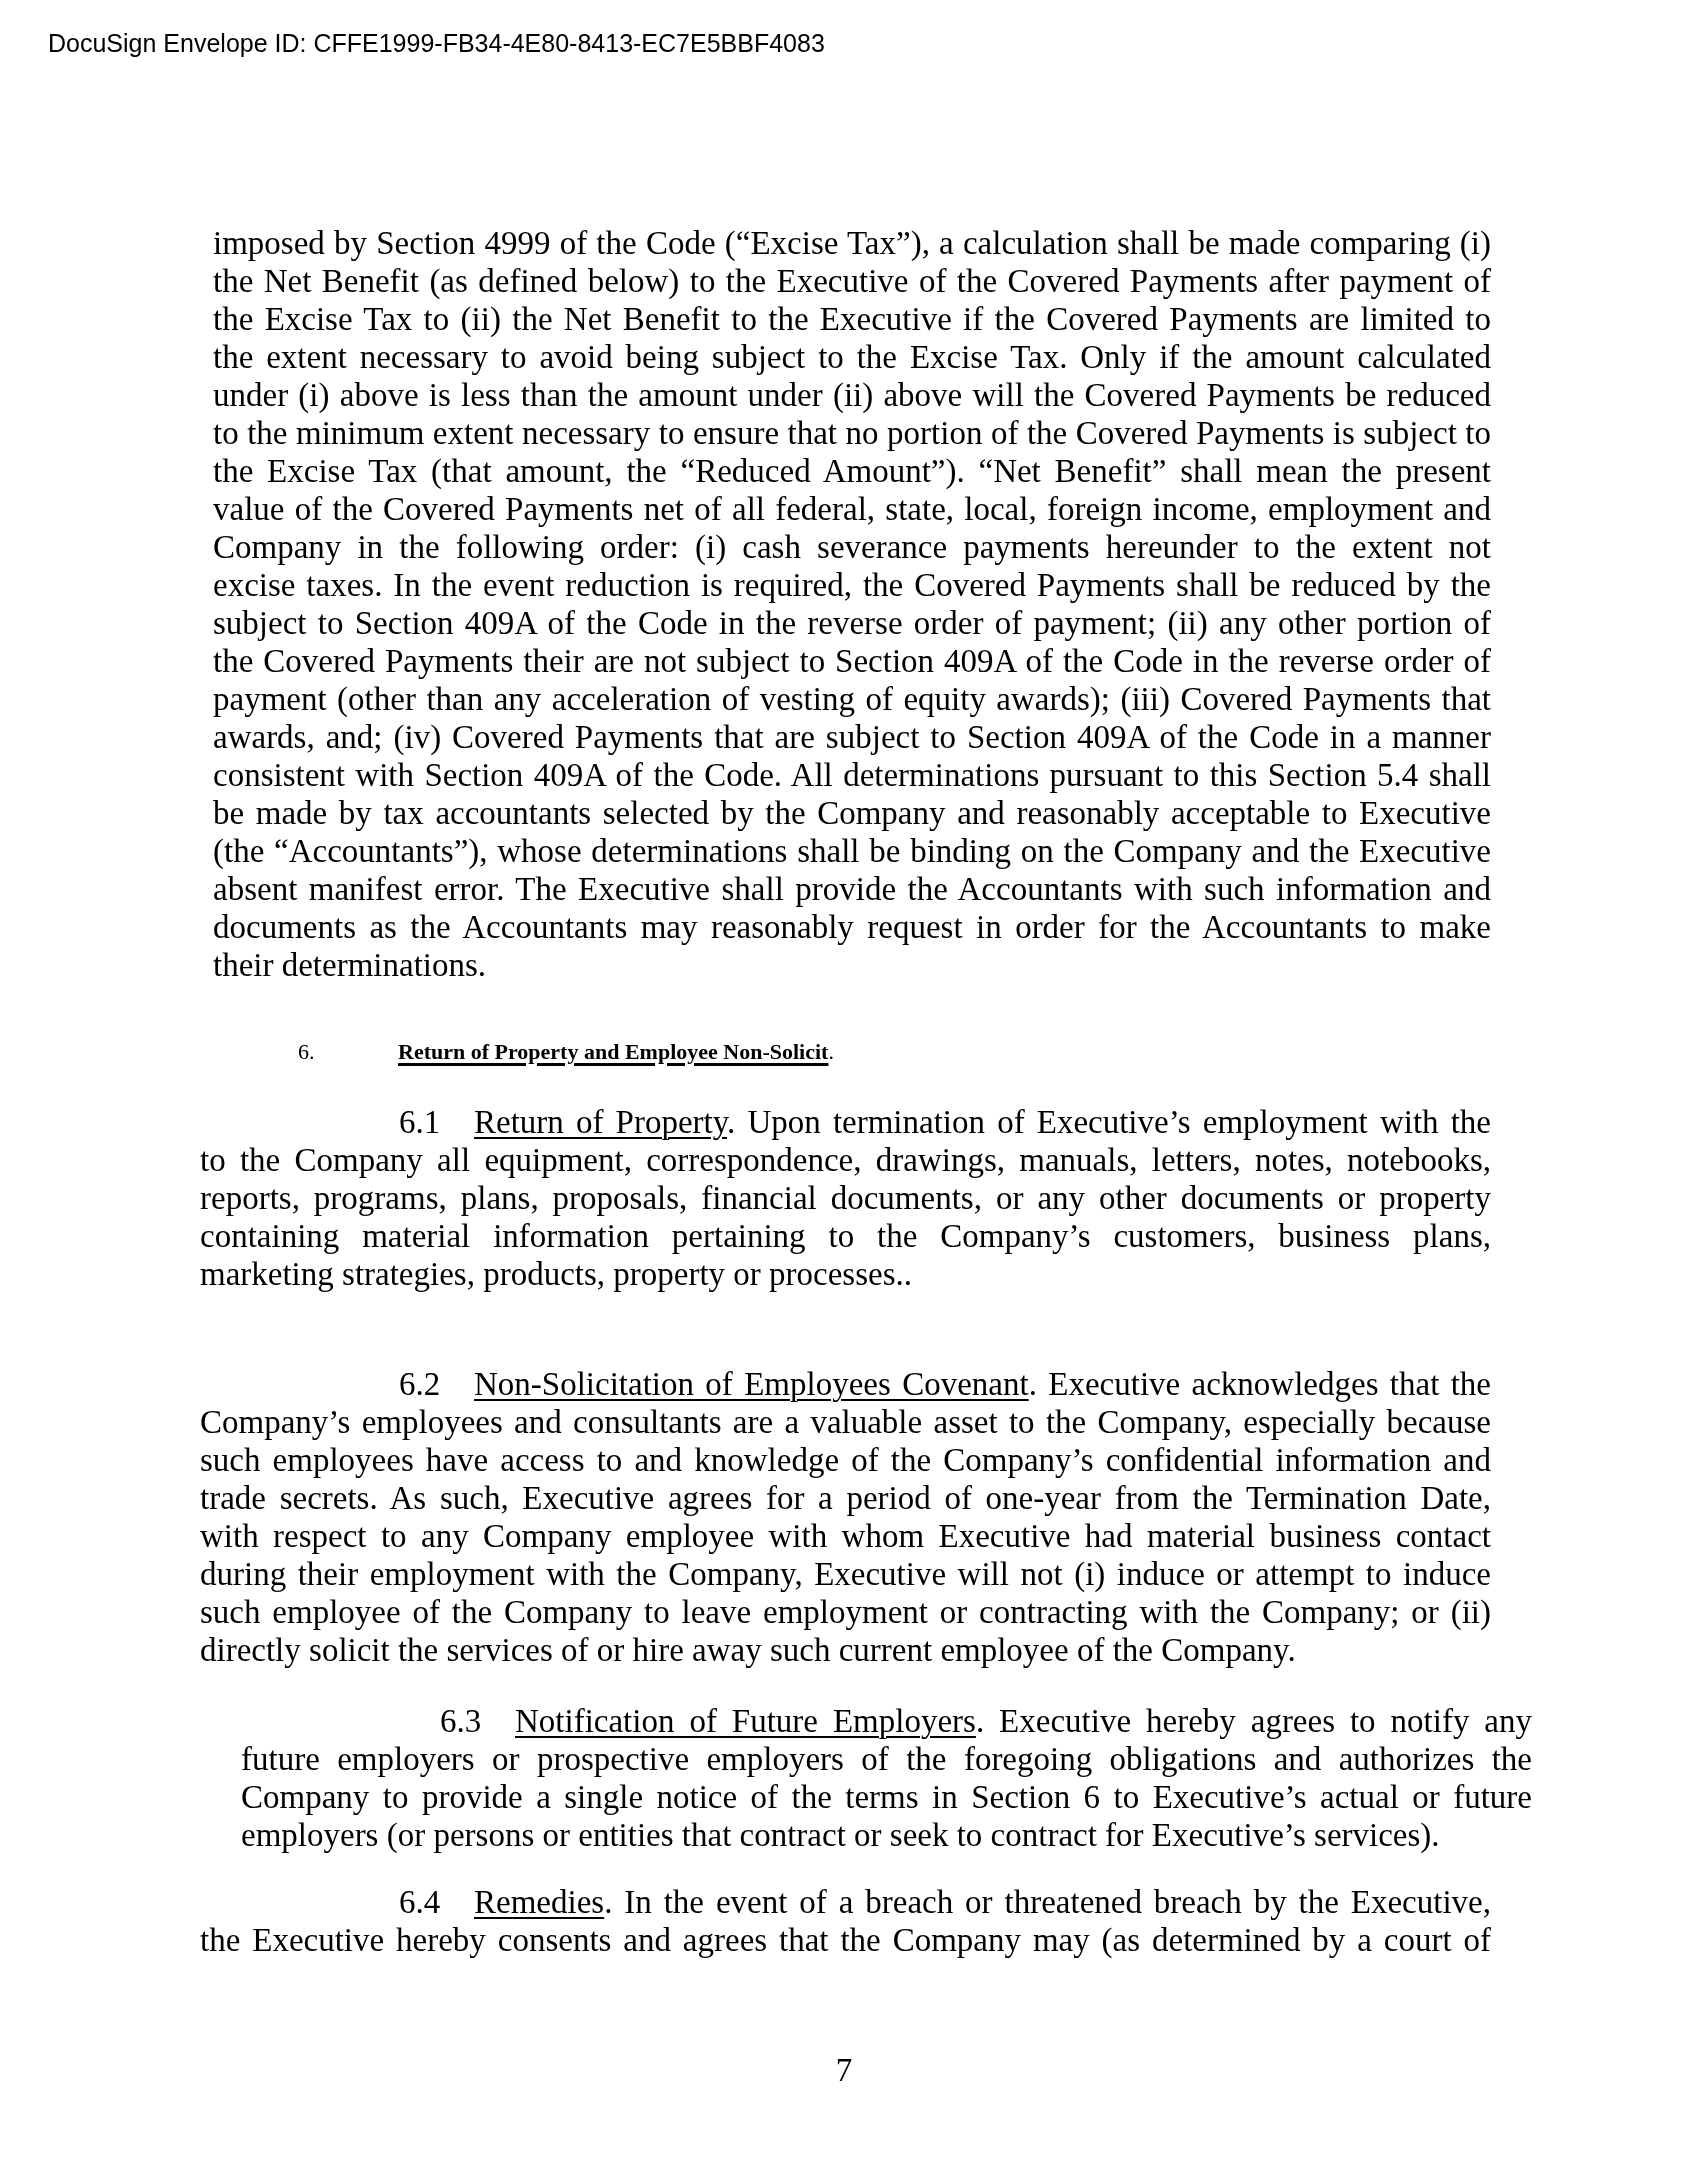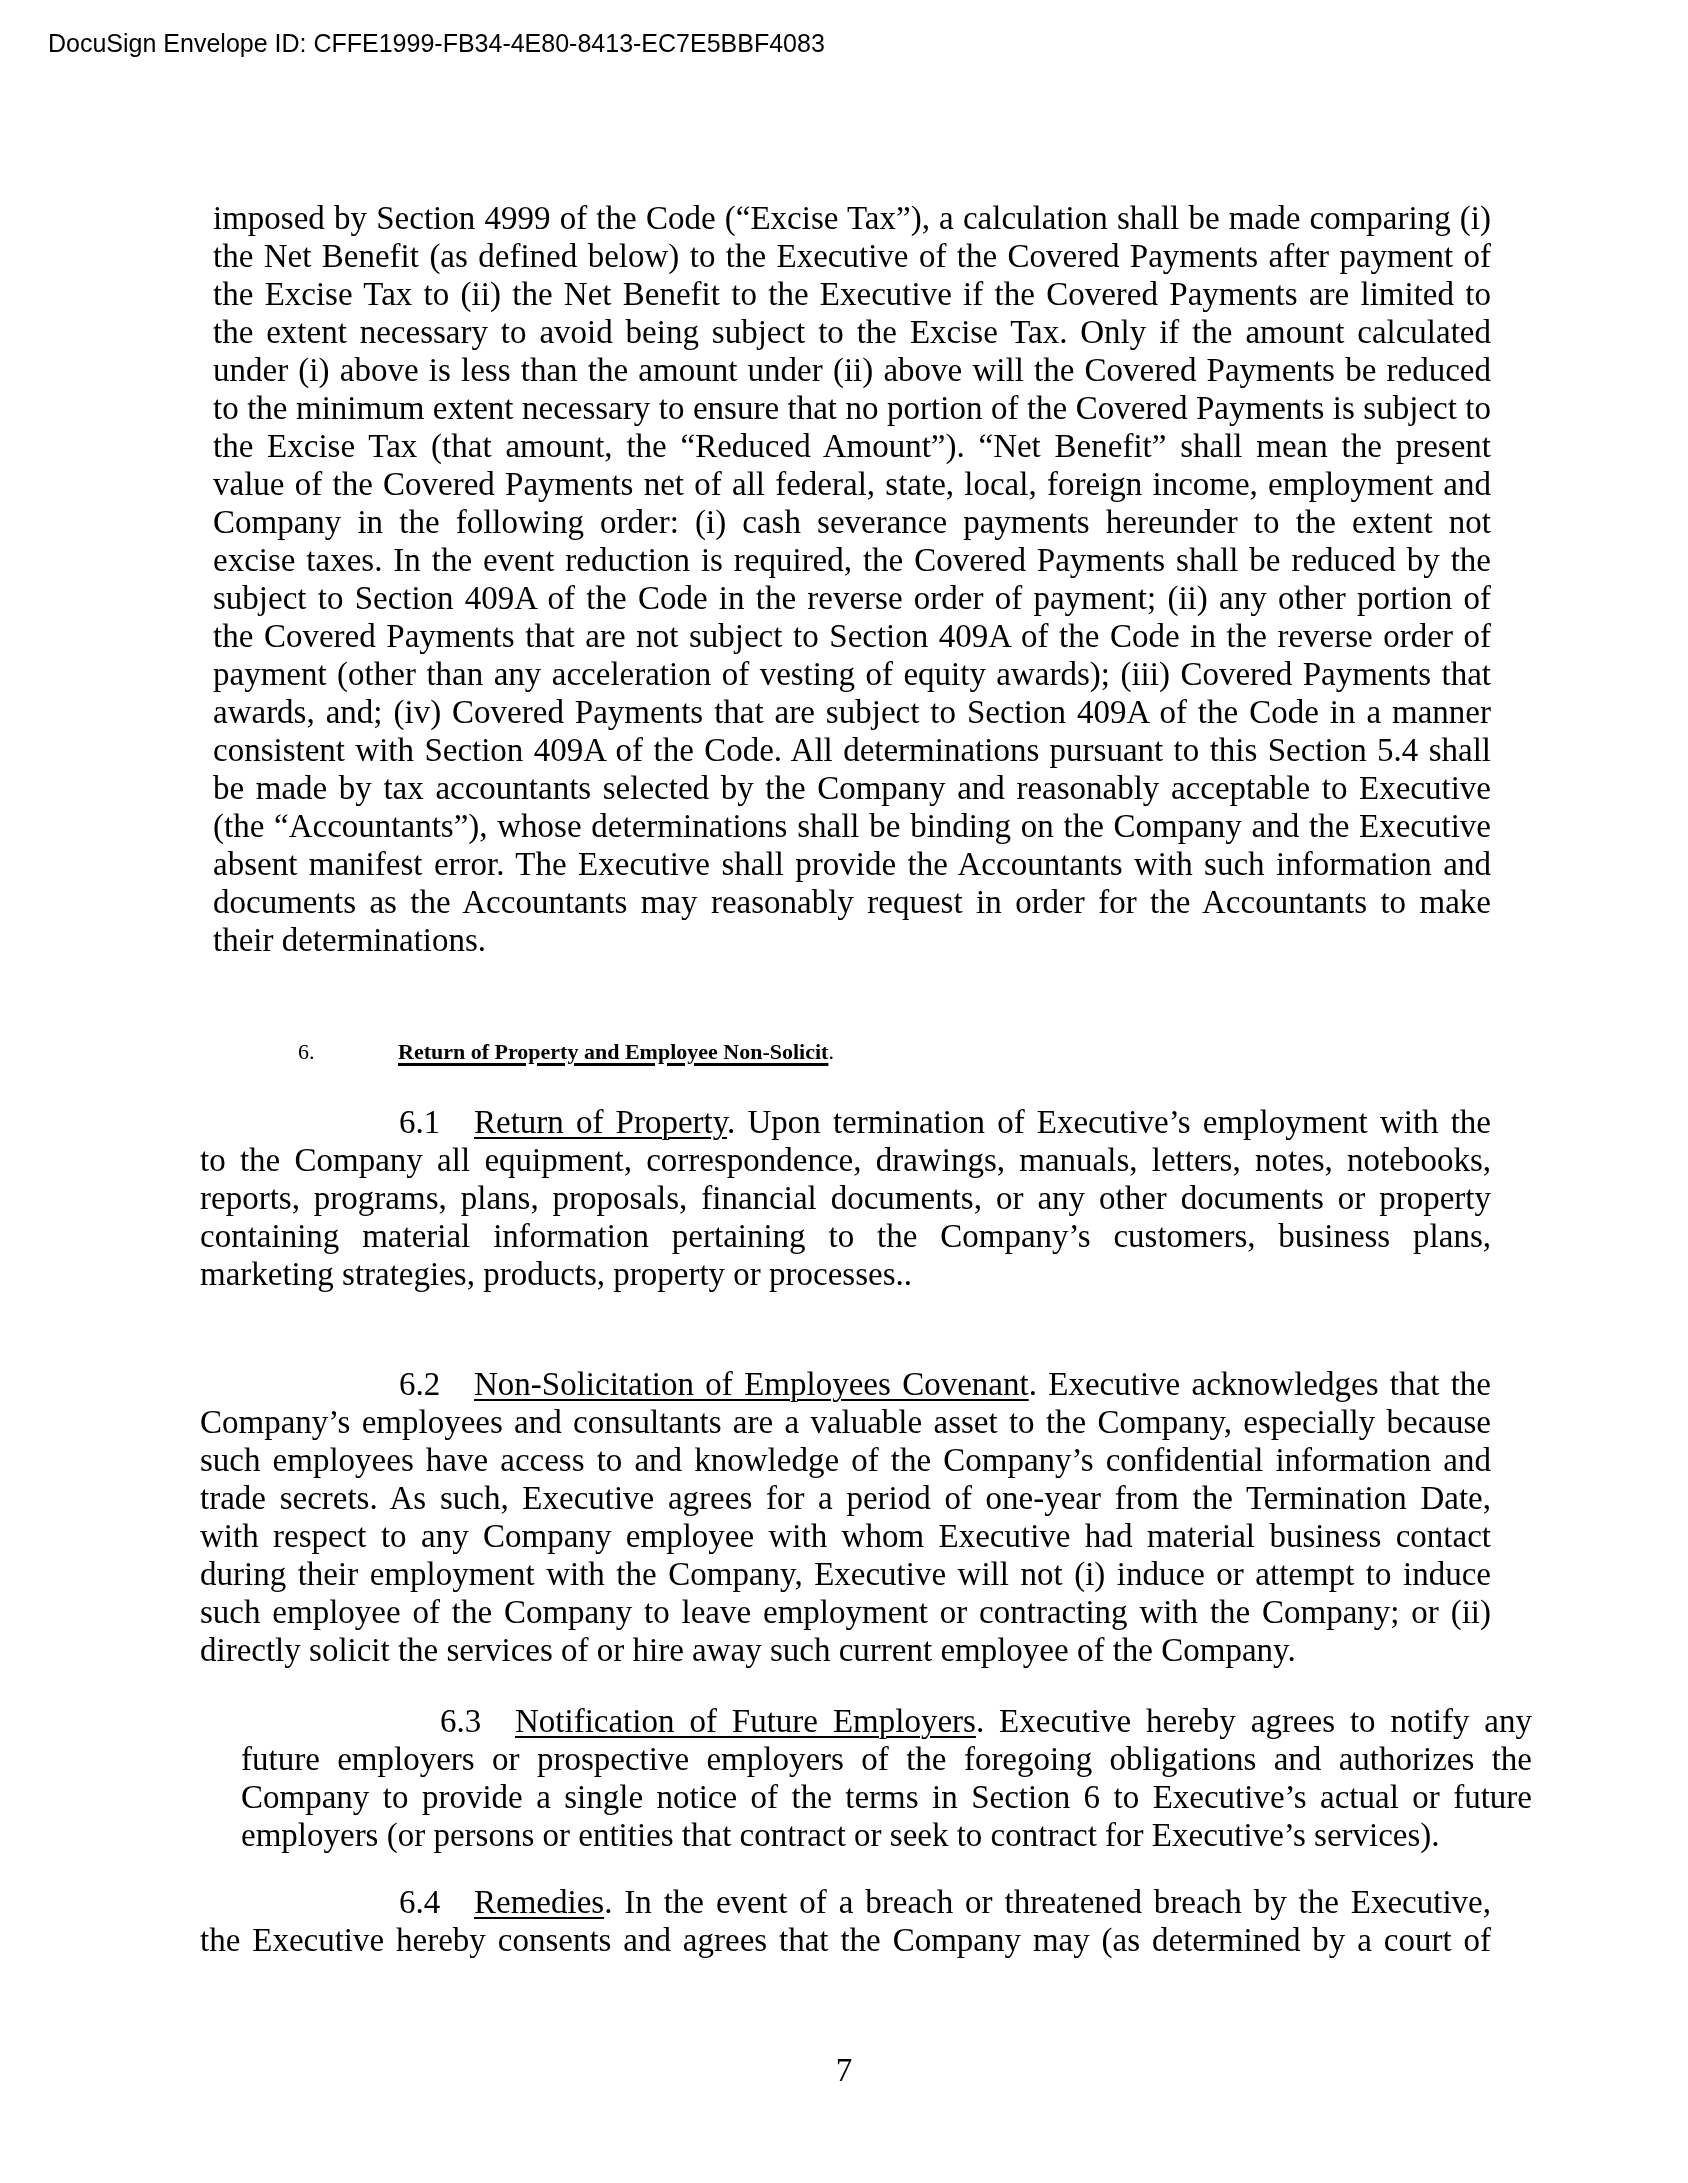--- a/index.html
+++ b/index.html
@@ -7,21 +7,21 @@
   .page { position: absolute; left: 0; top: 0; width: 1404px; height: 2183px; background: #ffffff; }
   .envelope {
     position: absolute; left: 48px; top: 28px;
     font-family: "Liberation Sans", sans-serif; font-size: 25px; line-height: 30px;
     color: #000; white-space: nowrap;
   }
   .para { position: absolute; font-family: "Liberation Serif", serif; font-size: 33px; line-height: 38px; color: #000; }
   .line { display: block; height: 38px; white-space: nowrap; }
   .line.just { text-align: justify; text-align-last: justify; white-space: normal; }
   .line.last { text-align: left; }
-  .p-body { left: 213px; width: 1278px; }
+  .p-body { left: 213px; width: 1278px; margin-top: 25px; }
   .p-wide { left: 200px; width: 1291px; }
   .heading { position: absolute; left: 298px; top: 1033px; font-family: "Liberation Serif", serif; font-size: 22px; line-height: 38px; white-space: nowrap; }
   .heading .hnum { display: inline-block; width: 100px; }
   .heading .htitle { font-weight: bold; text-decoration: underline; text-decoration-thickness: 3px; text-underline-offset: 3.6px; }
   .u { text-decoration: underline; text-decoration-thickness: 1.8px; text-underline-offset: 4.2px; }
   .pagenum { position: absolute; left: 0; width: 1688px; top: 2051px; text-align: center; font-family: "Liberation Serif", serif; font-size: 33px; line-height: 38px; }
   .indent-line { display: flex; white-space: nowrap; }
   .indent-line .lead { padding-left: 199px; flex: 0 0 auto; }
   .indent-line .secno { display: inline-block; width: 75px; }
   .indent-line .rest { flex: 1 1 auto; text-align: justify; text-align-last: justify; white-space: normal; }
@@ -38,21 +38,21 @@
       <div class="line just">the Net Benefit (as defined below) to the Executive of the Covered Payments after payment of</div>
       <div class="line just">the Excise Tax to (ii) the Net Benefit to the Executive if the Covered Payments are limited to</div>
       <div class="line just">the extent necessary to avoid being subject to the Excise Tax. Only if the amount calculated</div>
       <div class="line just">under (i) above is less than the amount under (ii) above will the Covered Payments be reduced</div>
       <div class="line just">to the minimum extent necessary to ensure that no portion of the Covered Payments is subject to</div>
       <div class="line just">the Excise Tax (that amount, the “Reduced Amount”). “Net Benefit” shall mean the present</div>
       <div class="line just">value of the Covered Payments net of all federal, state, local, foreign income, employment and</div>
       <div class="line just">Company in the following order: (i) cash severance payments hereunder to the extent not</div>
       <div class="line just">excise taxes. In the event reduction is required, the Covered Payments shall be reduced by the</div>
       <div class="line just">subject to Section 409A of the Code in the reverse order of payment; (ii) any other portion of</div>
-      <div class="line just">the Covered Payments that are not subject to Section 409A of the Code in the reverse order of</div>
+      <div class="line just">the Covered Payments their are not subject to Section 409A of the Code in the reverse order of</div>
       <div class="line just">payment (other than any acceleration of vesting of equity awards); (iii) Covered Payments that</div>
       <div class="line just">awards, and; (iv) Covered Payments that are subject to Section 409A of the Code in a manner</div>
       <div class="line just">consistent with Section 409A of the Code. All determinations pursuant to this Section 5.4 shall</div>
       <div class="line just">be made by tax accountants selected by the Company and reasonably acceptable to Executive</div>
       <div class="line just">(the “Accountants”), whose determinations shall be binding on the Company and the Executive</div>
       <div class="line just">absent manifest error. The Executive shall provide the Accountants with such information and</div>
       <div class="line just">documents as the Accountants may reasonably request in order for the Accountants to make</div>
       <div class="line last">their determinations.</div>
     </div>
 

